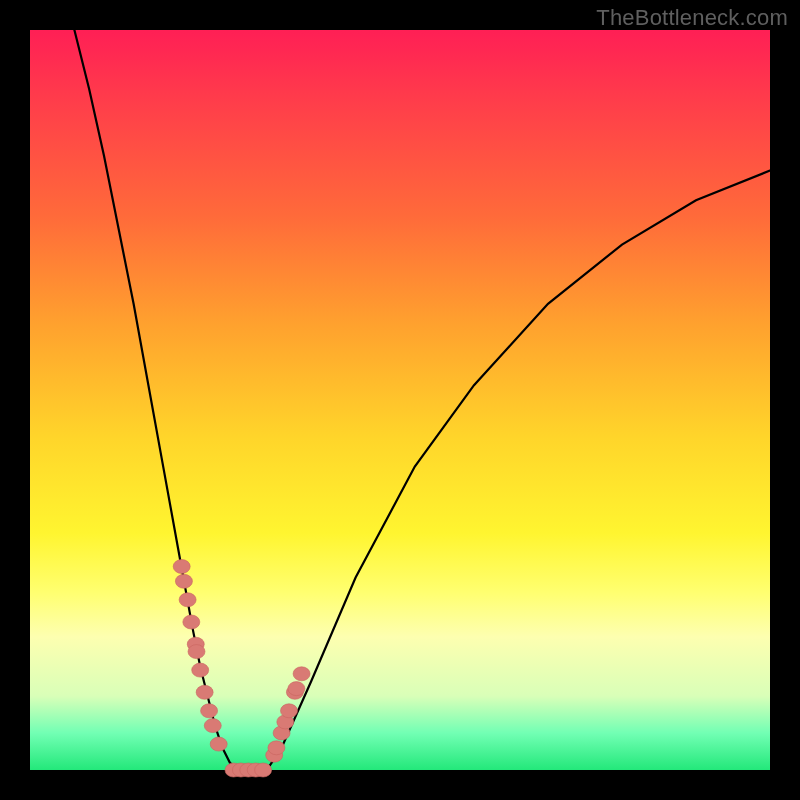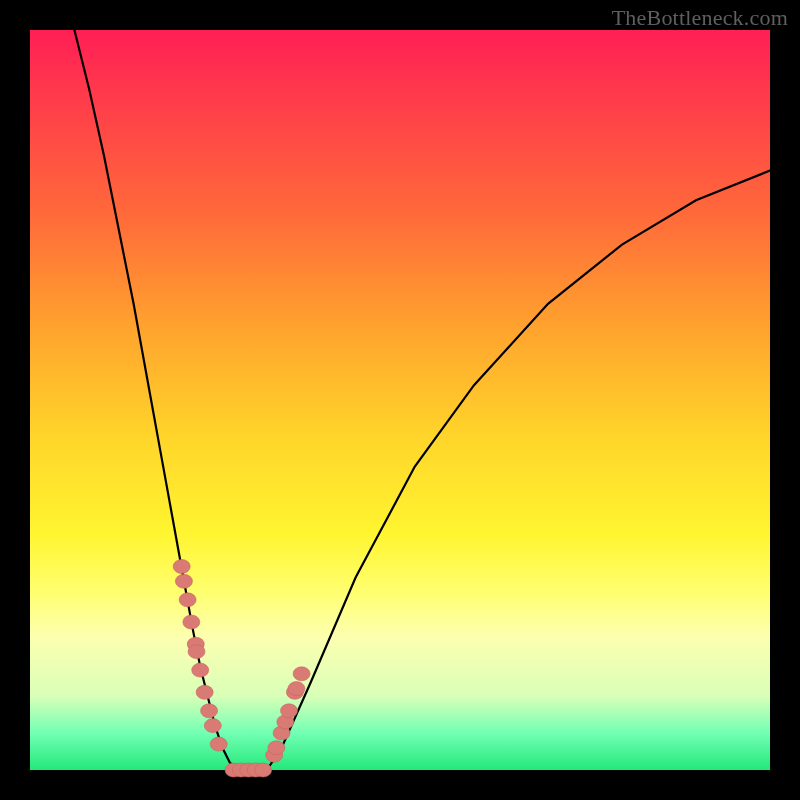--- a/index.html
+++ b/index.html
@@ -7,21 +7,21 @@
   .outer {
     width: 800px;
     height: 800px;
     background: #000;
     position: relative;
   }
   .watermark {
     position: absolute;
     top: 5px;
     right: 12px;
-    font-family: Liberation Serif, serif;
+    font-family: Liberation Sans, sans-serif;
     font-size: 22px;
     color: #5f5f5f;
     letter-spacing: 0.2px;
     z-index: 10;
   }
   .plot-area {
     position: absolute;
     left: 30px;
     top: 30px;
     width: 740px;

